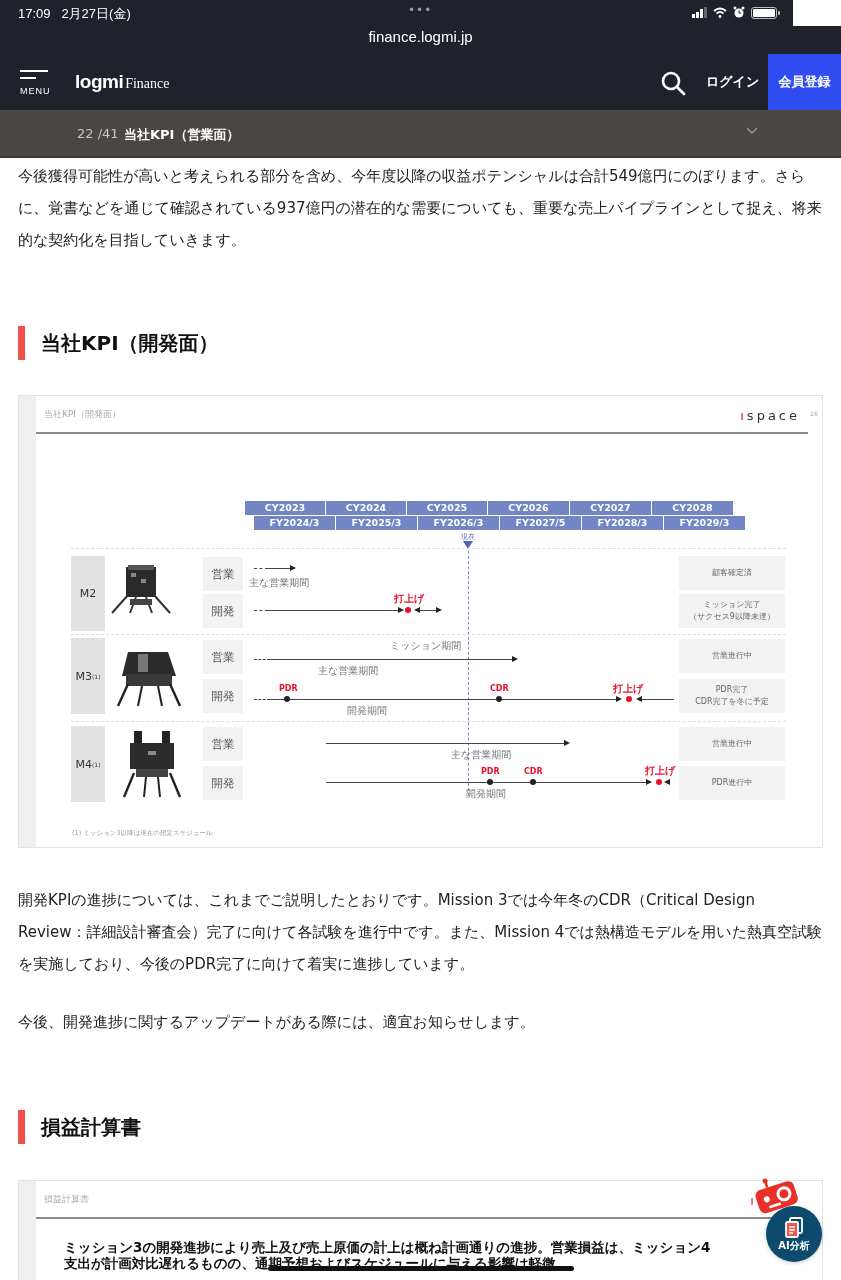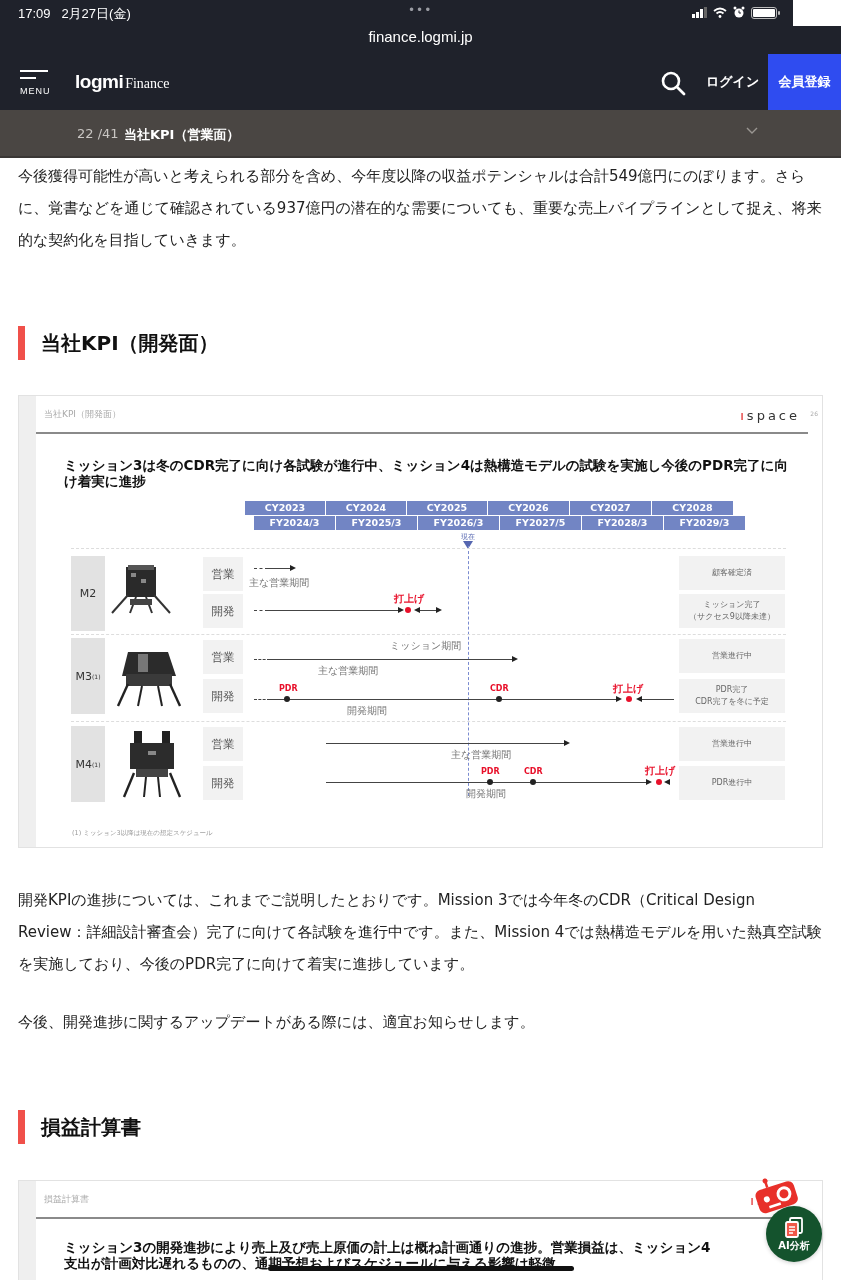--- a/index.html
+++ b/index.html
@@ -70,21 +70,21 @@
   .ms.red { background: #e8102a; }
   .mslabel { position: absolute; font-size: 8px; font-weight: bold; color: #e8102a; }
   .mslabel.big { font-size: 10px; }
   .sublabel { position: absolute; font-size: 10px; color: #777; white-space: nowrap; }
   .footnote { position: absolute; left: 36px; font-size: 6.5px; color: #999; }
 
   .lander { position: absolute; }
 
   
   .ai-robot { position: absolute; left: 752px; top: 1175px; width: 50px; height: 40px; }
-  .ai-btn { position: absolute; left: 766px; top: 1206px; width: 56px; height: 56px; border-radius: 50%; background: #14532d; color: #fff; display: flex; flex-direction: column; align-items: center; justify-content: center; box-shadow: 0 1px 4px rgba(0,0,0,0.2); }
+  .ai-btn { position: absolute; left: 766px; top: 1206px; width: 56px; height: 56px; border-radius: 50%; background: #0c4a6e; color: #fff; display: flex; flex-direction: column; align-items: center; justify-content: center; box-shadow: 0 1px 4px rgba(0,0,0,0.2); }
   .ai-btn .lbl { font-size: 10px; font-weight: bold; margin-top: 1px; }
   .scrollbar { position: absolute; left: 268px; top: 1266px; width: 306px; height: 5px; background: #111; border-radius: 3px; }
 </style>
 </head>
 <body>
 
 <div class="statusbar">
   <span class="sb-time"><span>17:09</span>&nbsp;&nbsp;&nbsp;<span>2月27日(金)</span></span>
   <span class="sb-dots">•••</span>
   <div class="sb-icons">
@@ -141,21 +141,20 @@
 <p class="para" style="top:160px;">今後獲得可能性が高いと考えられる部分を含め、今年度以降の収益ポテンシャルは合計549億円にのぼります。さらに、覚書などを通じて確認されている937億円の潜在的な需要についても、重要な売上パイプラインとして捉え、将来的な契約化を目指していきます。</p>
 
 <div class="h2" style="top:326px;">当社KPI（開発面）</div>
 
 <div class="slide" style="top:395px; height:453px;">
   <div class="slide-inner">
     <div class="slide-top">当社KPI（開発面）</div>
     <div class="slide-brand"><span class="dot">ı</span>space</div>
     <div class="slide-page">26</div>
     <div class="slide-rule"></div>
-    <div class="slide-head">ミッション3は冬のCDR完了に向け各試験が進行中、ミッション4は熱構造モデルの試験を実施し今後のPDR完了に向け着実に進捗</div>
 
     <div class="yr" style="left:209px; top:105px; width:81px;">CY2023</div>
     <div class="yr" style="left:290px; top:105px; width:81px;">CY2024</div>
     <div class="yr" style="left:371px; top:105px; width:81px;">CY2025</div>
     <div class="yr" style="left:452px; top:105px; width:82px;">CY2026</div>
     <div class="yr" style="left:534px; top:105px; width:82px;">CY2027</div>
     <div class="yr" style="left:616px; top:105px; width:82px;">CY2028</div>
 
     <div class="yr" style="left:218px; top:120px; width:82px;">FY2024/3</div>
     <div class="yr" style="left:300px; top:120px; width:82px;">FY2025/3</div>

